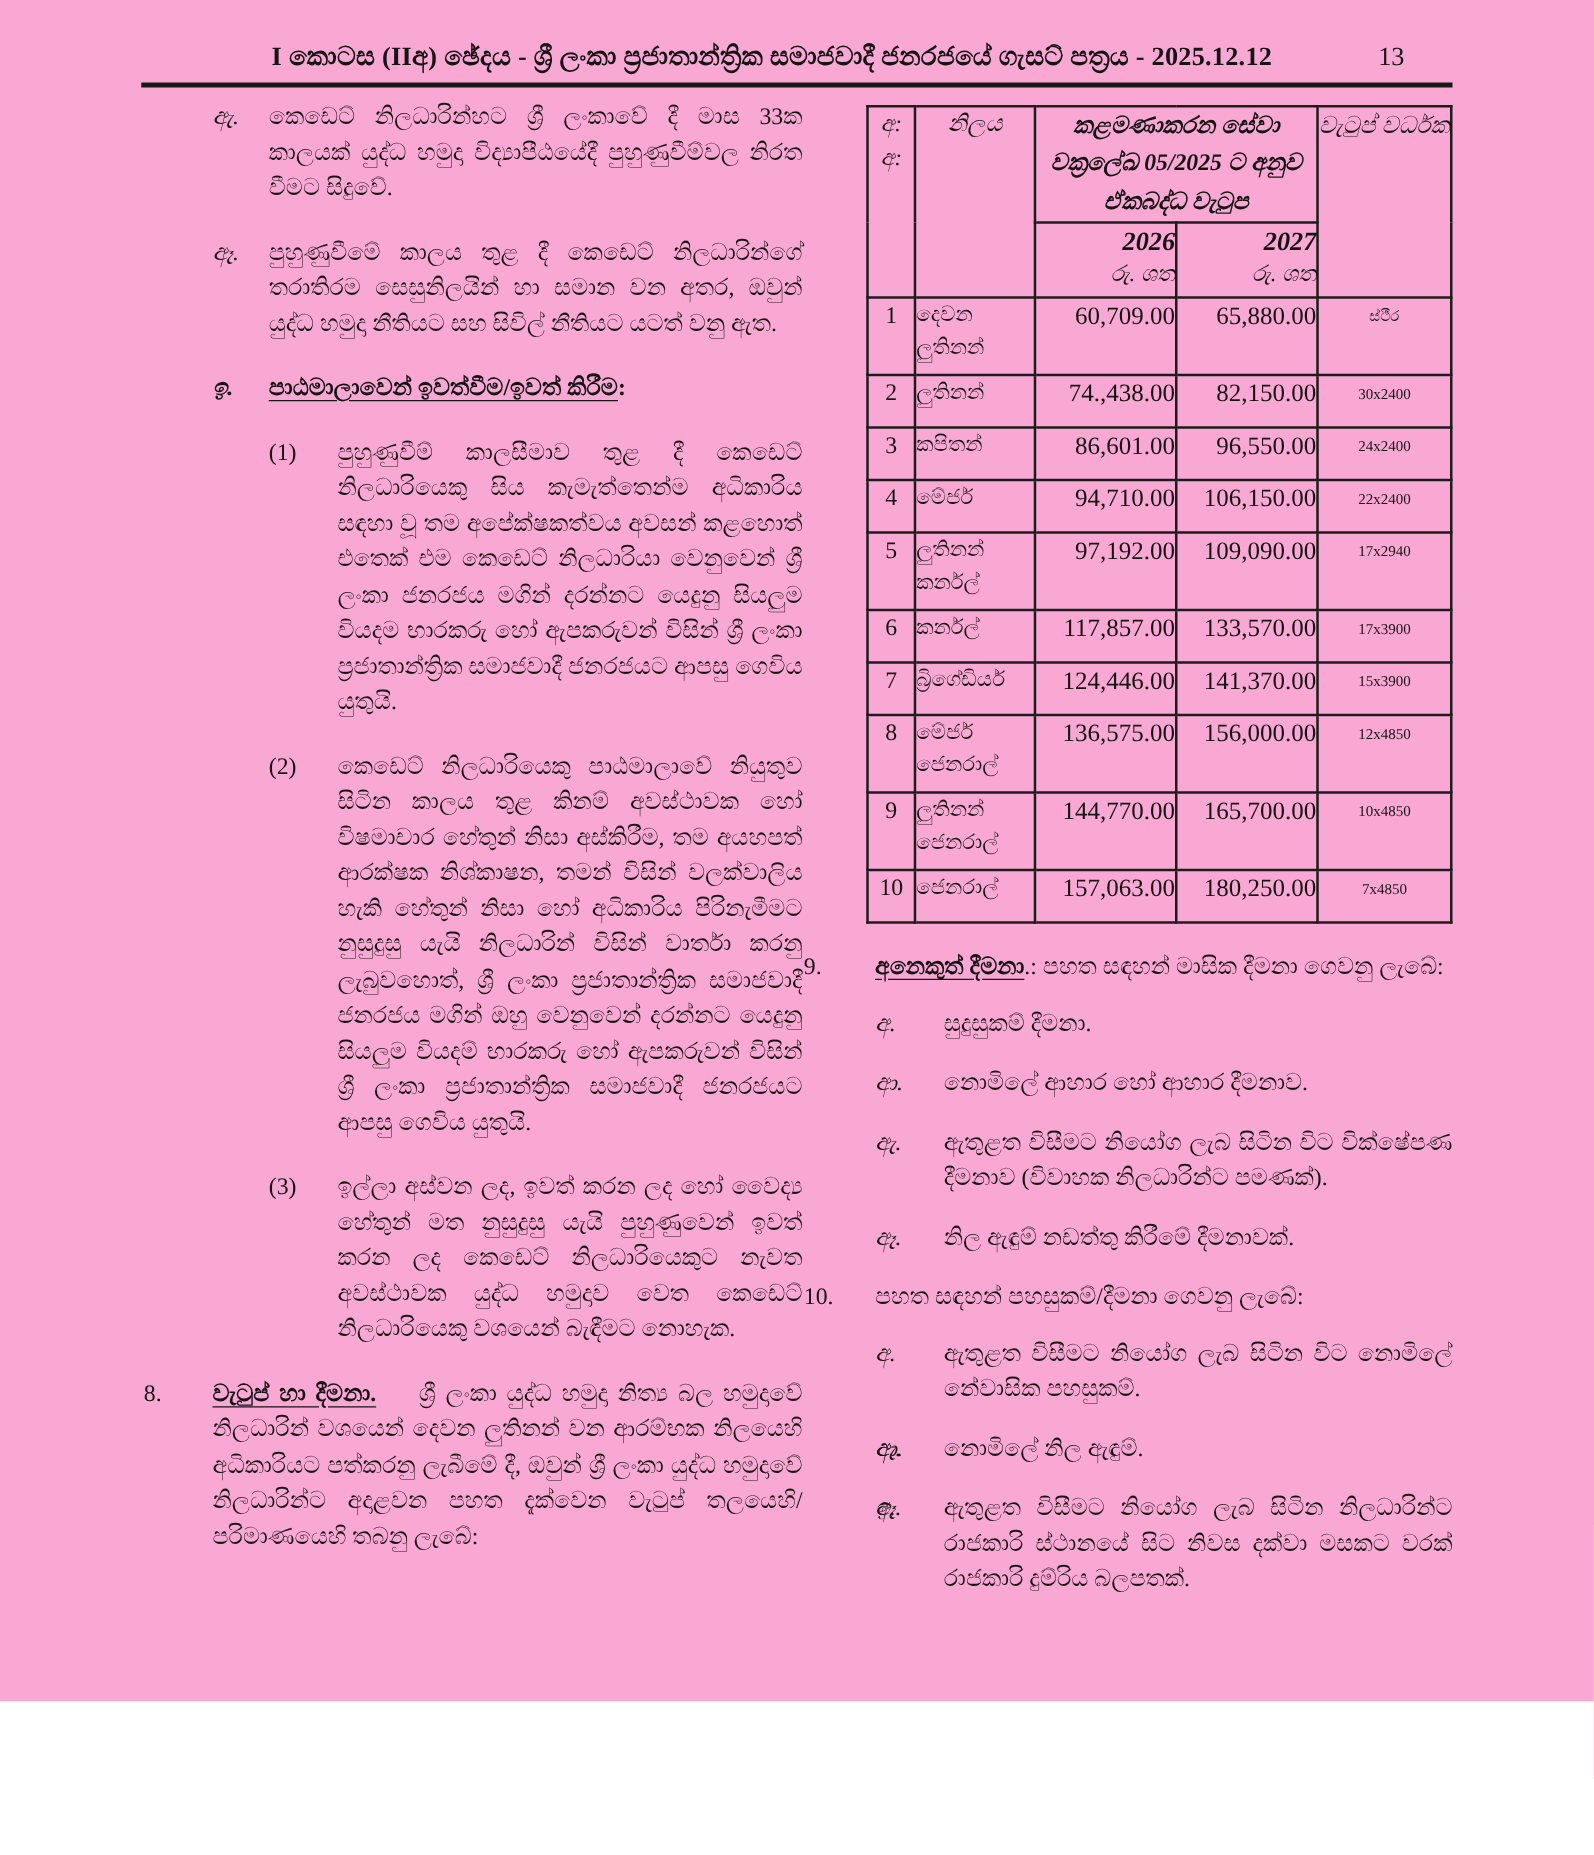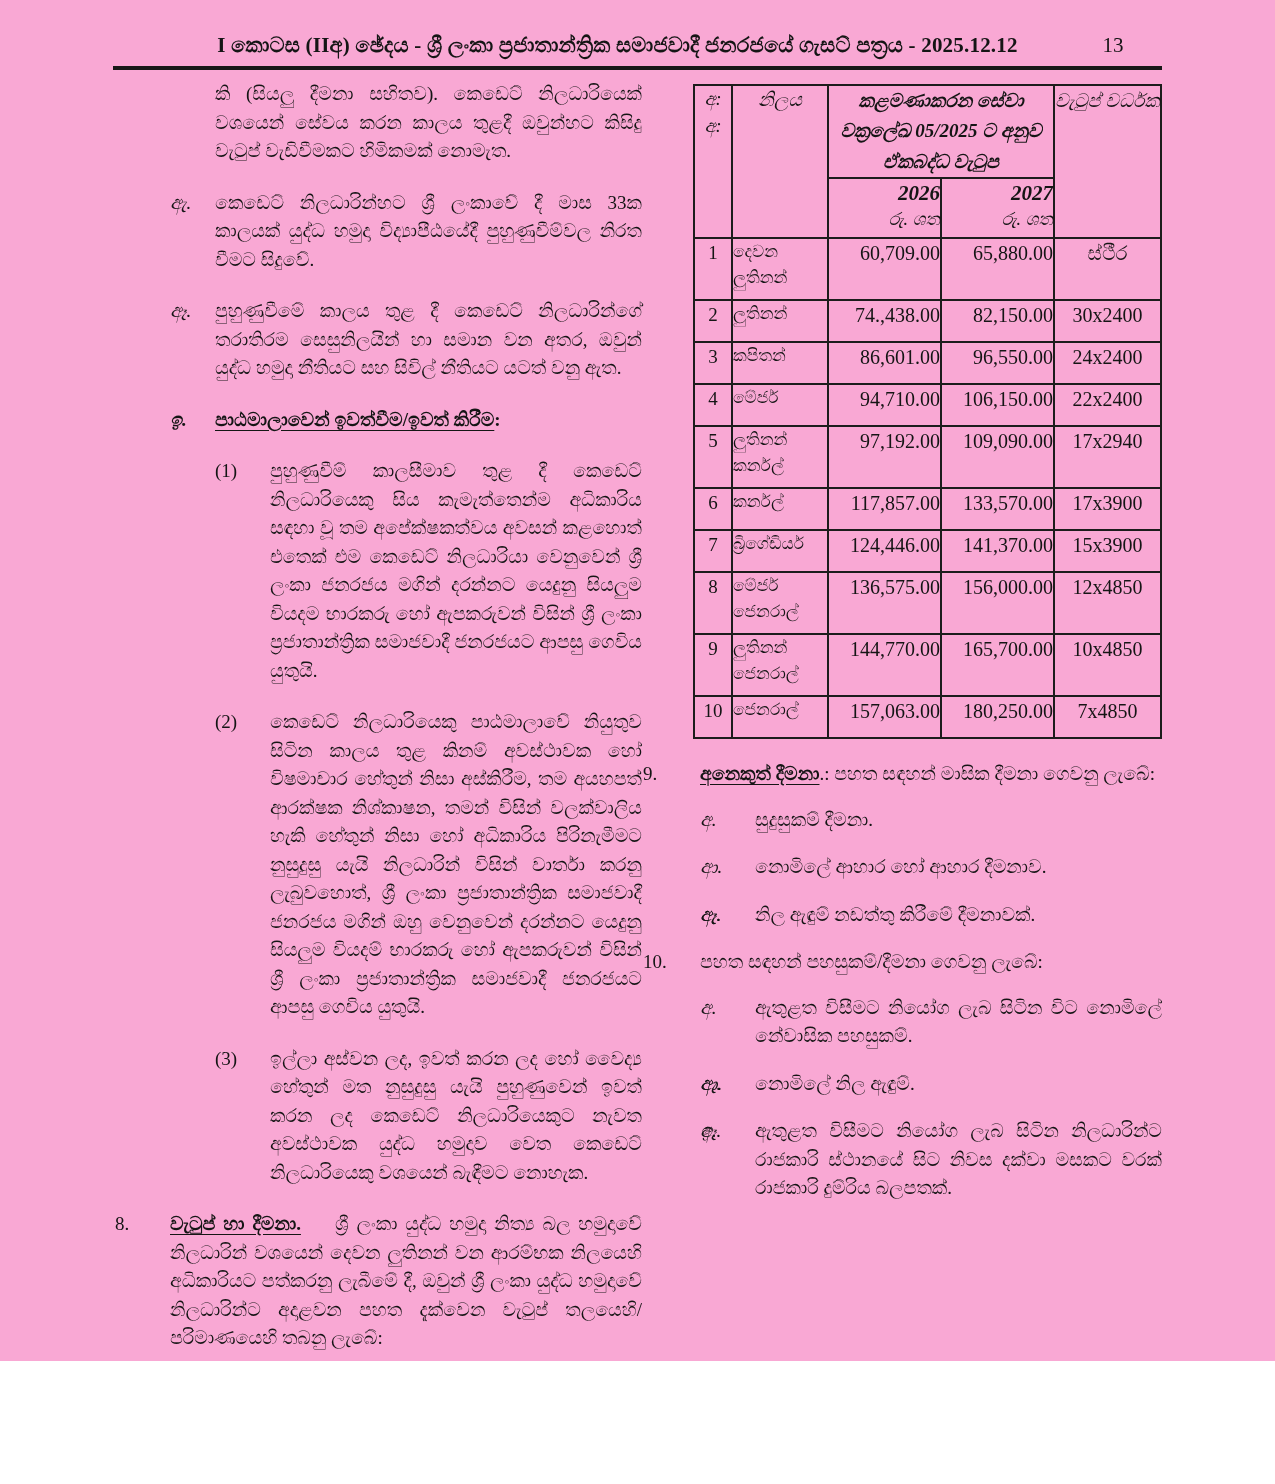--- a/index.html
+++ b/index.html
@@ -54,43 +54,40 @@
   th.th-inc  { vertical-align:middle; font-style:italic; font-weight:normal;
                font-size:19px; line-height:1.6; padding:0 14px; }
   th.th-year { vertical-align:middle; text-align:right; font-weight:normal; height:58px; }
   .year-num  { font-weight:bold; font-style:italic; font-size:21px; line-height:1.35; }
   .year-unit { font-style:italic; font-size:18px; line-height:1.3; }
   tr.row-1 { height:42px; }
   tr.row-2 { height:62px; }
   td.td-no   { text-align:center; font-size:19px; padding-top:4px; }
   td.td-rank { font-size:17px; line-height:1.5; padding:5px 2px 0 5px;margin-left:34px; }
   td.td-num  { text-align:right; font-size:20px; padding:4px 8px 0 0; }
-  td.td-inc  { text-align:center; font-size:20px; padding-top:5px; }
+  td.td-inc  { text-align:center; font-size:12px; padding-top:5px; }
 
   
   .sec { position:relative; padding-left:57px; margin-bottom:17px; }
   .sec .num { position:absolute; left:0; top:0; }
   .sec .title { font-weight:bold; text-decoration:underline; text-underline-offset:4px; }
   .sub-item { position:relative; padding-left:112px; margin-bottom:19px; }
   .sub-item .marker { position:absolute; left:57px; top:0; font-style:italic; }
 </style>
 </head>
 <body>
 
 <div class="page">
 
   <div class="doc-header-title">I කොටස (IIඅ) ඡේදය - ශ්‍රී ලංකා ප්‍රජාතාන්ත්‍රික සමාජවාදී ජනරජයේ ගැසට් පත්‍රය - 2025.12.12</div>
   <div class="doc-page-number">13</div>
   <div class="header-rule"></div>
 
   <div class="col-left body-text">
 
-    <div class="block hang">
-      <span>කි (සියලු දීමනා සහිතව). කෙඩෙට් නිලධාරියෙක් වශයෙන් සේවය කරන කාලය තුළදී ඔවුන්හට කිසිදු වැටුප් වැඩිවීමකට හිමිකමක් නොමැත.</span>
-    </div>
 
     <div class="block hang">
       <span class="marker">ඇ.</span>
       <span>කෙඩෙට් නිලධාරින්හට ශ්‍රී ලංකාවේ දී මාස 33ක කාලයක් යුද්ධ හමුදා විද්‍යාපීඨයේදී  පුහුණුවීම්වල නිරත වීමට සිදුවේ.</span>
     </div>
 
     <div class="block hang">
       <span class="marker">ඈ.</span>
       <span>පුහුණුවීමේ කාලය තුළ දී කෙඩෙට් නිලධාරින්ගේ තරාතිරම සෙසුනිලයින් හා සමාන වන අතර, ඔවුන් යුද්ධ හමුදා නීතියට සහ සිවිල් නීතියට යටත් වනු ඇත.</span>
     </div>
@@ -234,20 +231,21 @@
     <div class="sub-item">
       <span class="marker">අ.</span>
       <span>සුදුසුකම් දීමනා.</span>
     </div>
     <div class="sub-item">
       <span class="marker">ආ.</span>
       <span>නොමිලේ ආහාර හෝ ආහාර දීමනාව.</span>
     </div>
     <div class="sub-item">
       <span class="marker">ඇ.</span>
+      <span>ඇතුළත විසීමට නියෝග ලැබ සිටින විට වික්ෂේපණ දීමනාව (විවාහක නිලධාරින්ට පමණක්).</span>
     </div>
     <div class="sub-item">
       <span class="marker">ඈ.</span>
       <span>නිල ඇඳුම් නඩත්තු කිරීමේ දීමනාවක්.</span>
     </div>
 
     <div class="sec">
       <span class="num">10.</span>
       <span>පහත සඳහන් පහසුකම්/දීමනා ගෙවනු ලැබේ:</span>
     </div>

